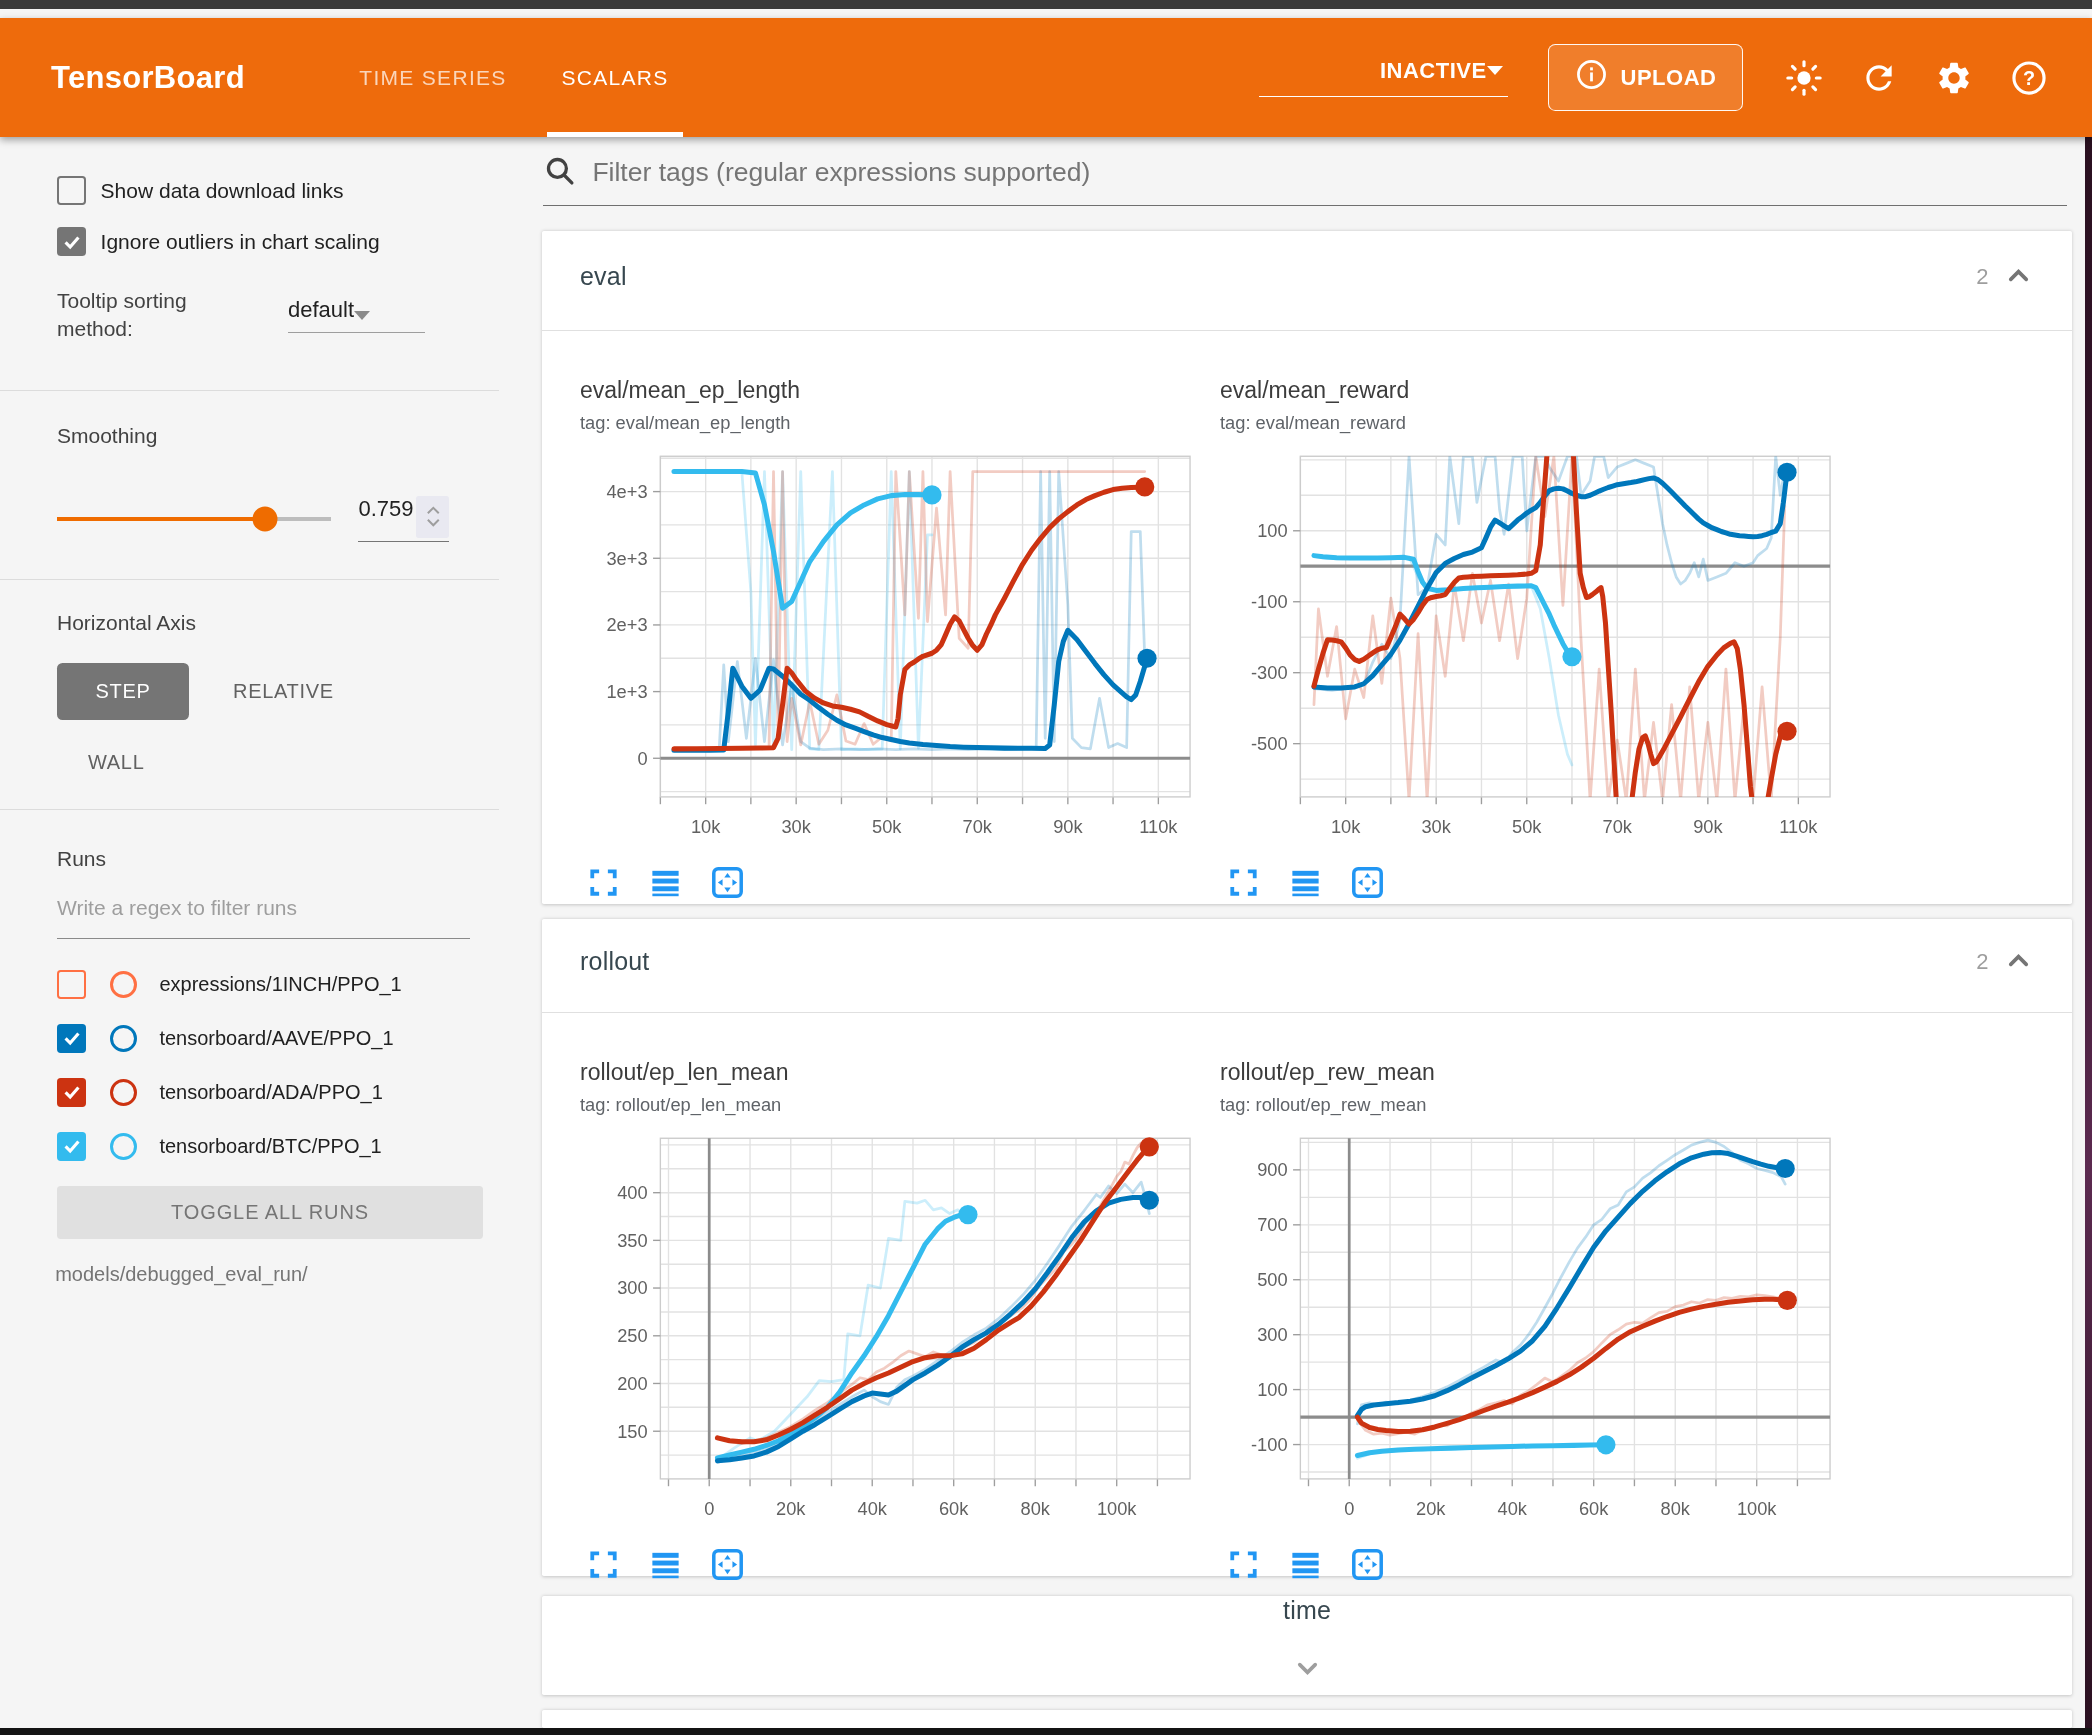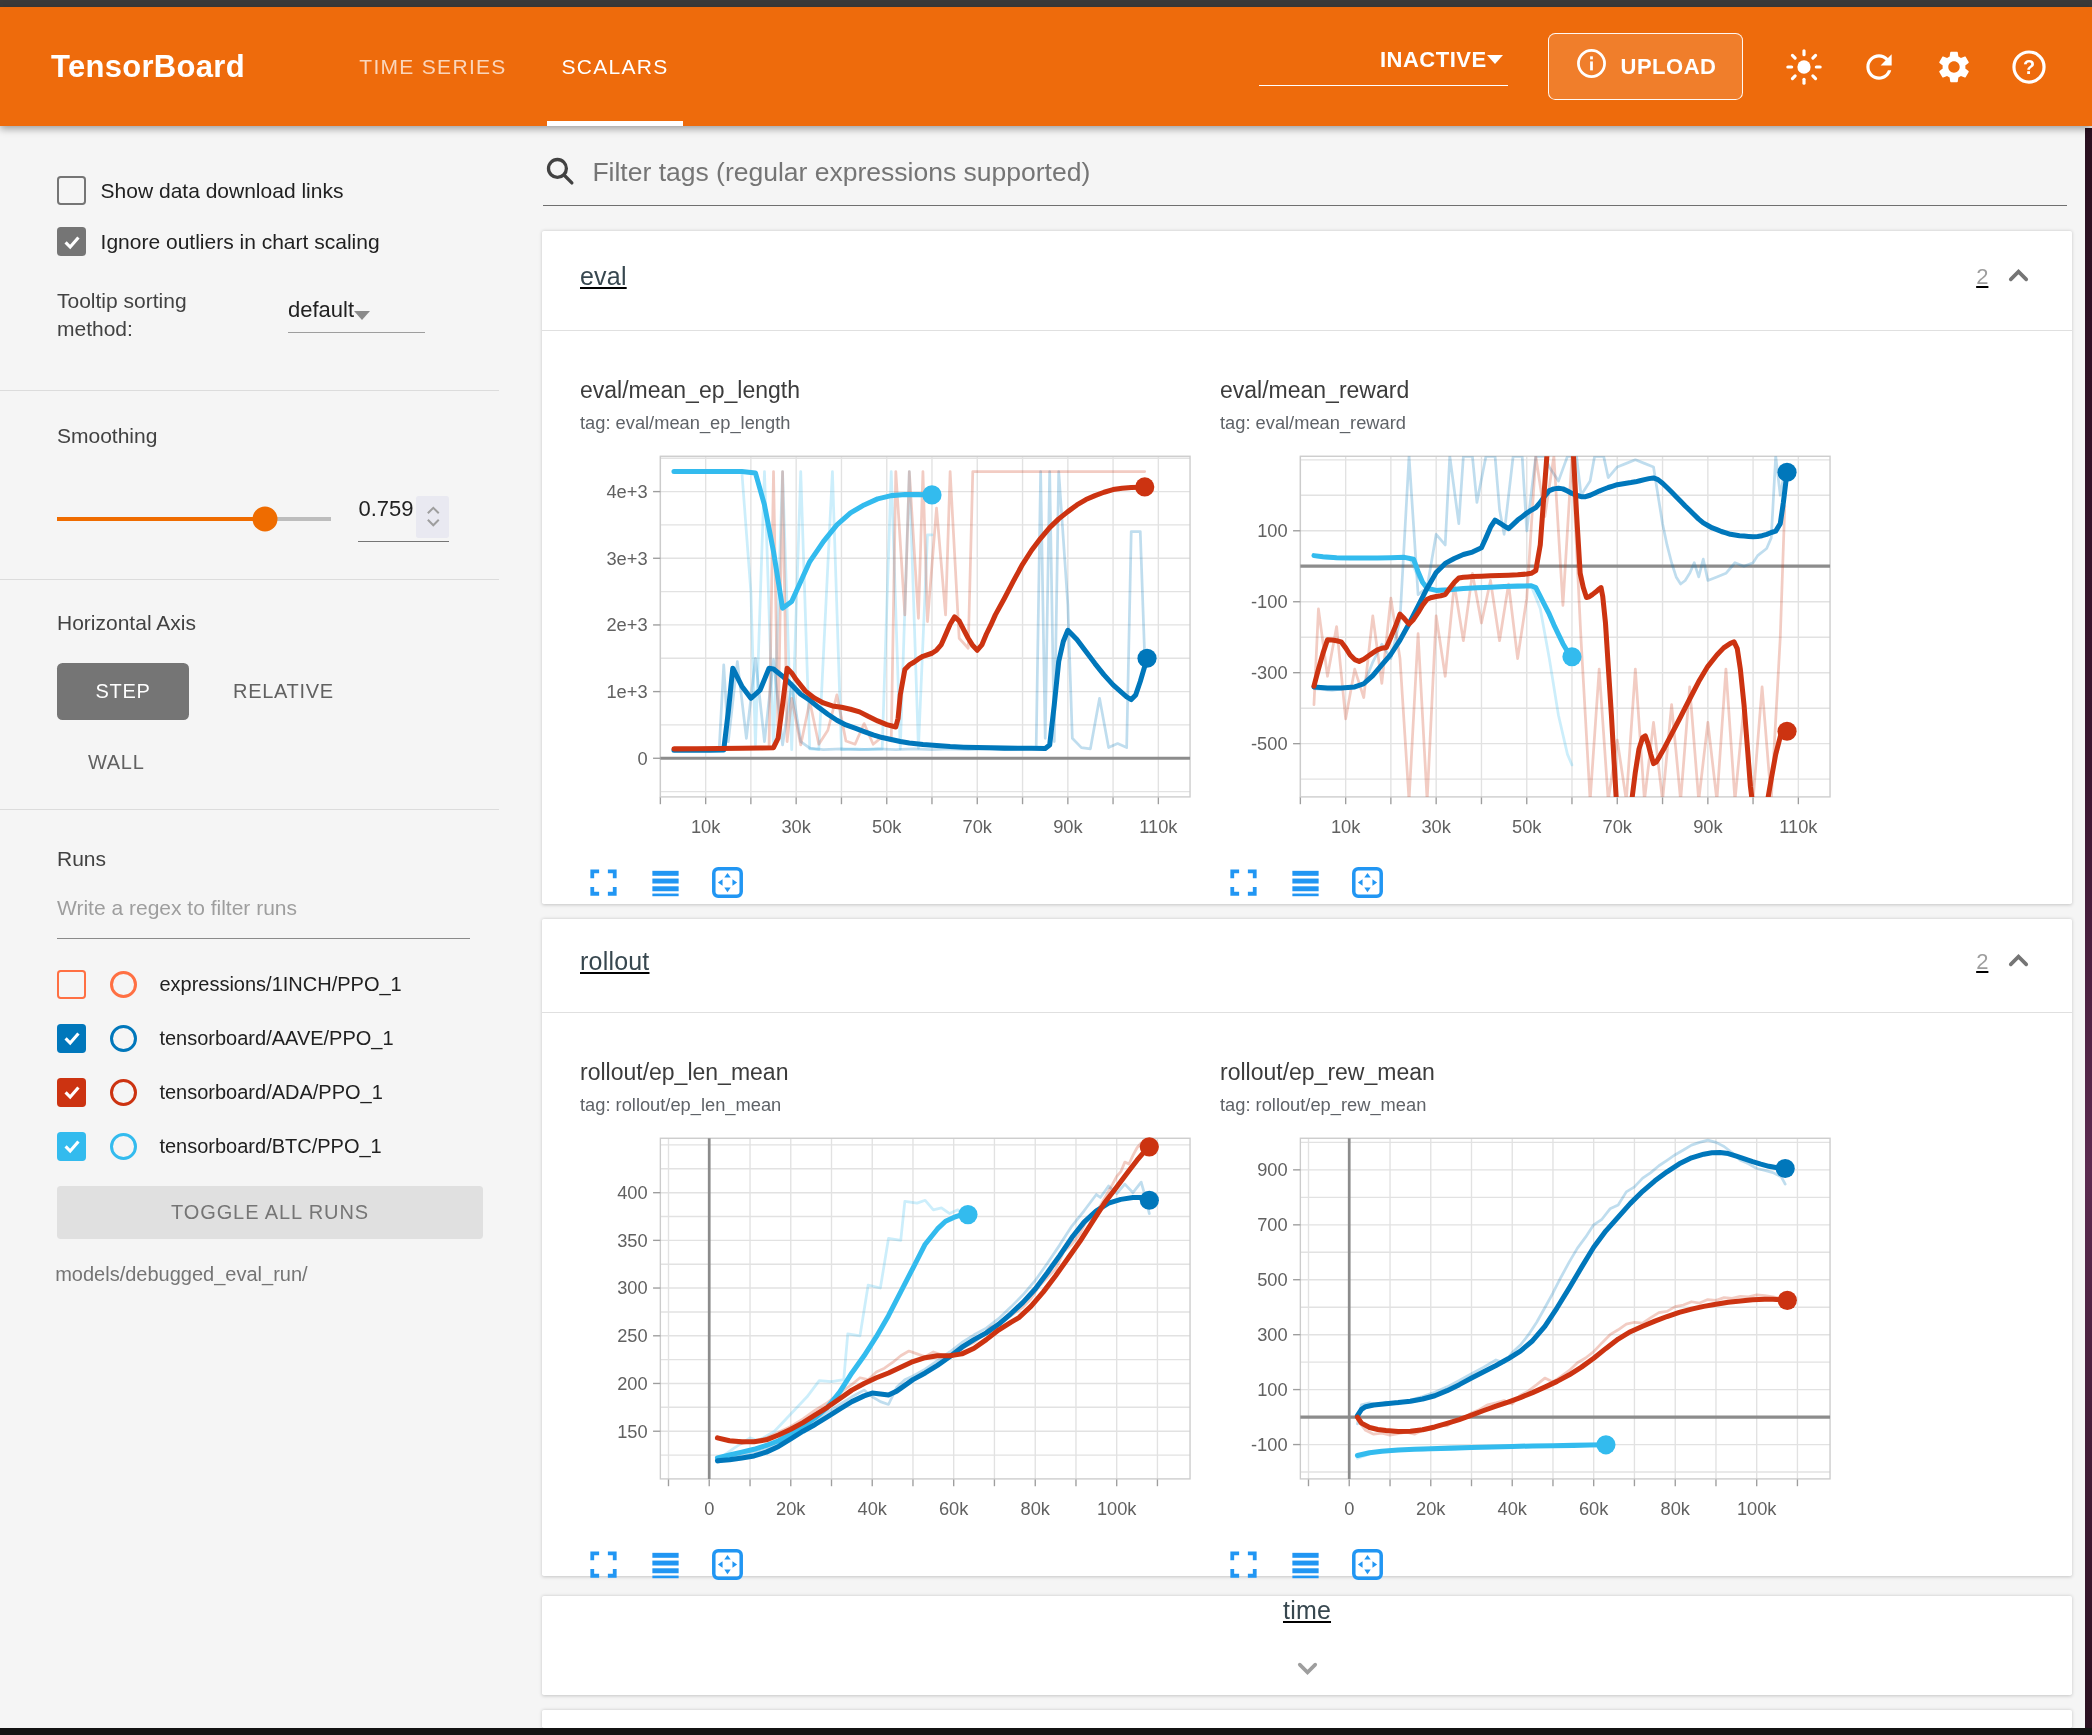--- a/index.html
+++ b/index.html
@@ -6,21 +6,21 @@
   html,body { width:2092px; height:1735px; }
   body { font-family:"Liberation Sans", sans-serif; background:#f5f5f5; position:relative; overflow:hidden; }
 
   
   .top-strip { position:absolute; left:0; top:0; width:2092px; height:9.1px; background:#3a3a3a; }
   .bottom-strip { position:absolute; left:0; top:1728px; width:2092px; height:7.3px; background:#141414; }
   .right-strip { position:absolute; right:0; top:128px; width:7.3px; height:1600px;
                  background:linear-gradient(180deg,#2a1020 0%,#3a1630 40%,#5c2a50 65%,#2a1020 100%); }
 
   
-  .header { position:absolute; left:0; top:7px; width:2092px; height:119px; background:#ee6b0c;
+  .header { position:absolute; left:0; top:18px; width:2092px; height:119px; background:#ee6b0c;
             display:flex; align-items:center; box-shadow:0 2.7px 7.3px rgba(0,0,0,.35); z-index:5; }
   .logo { color:#fff; font-size:31px; font-weight:600; margin-left:51px; letter-spacing:0.3px; }
   .tabs { display:flex; height:100%; margin-left:87px; }
   .tab { display:flex; align-items:center; padding:0 27.4px; color:rgba(255,255,255,.72);
          font-size:21px; letter-spacing:1.3px; position:relative; cursor:pointer; }
   .tab.active { color:#fff; }
   .tab.active::after { content:""; position:absolute; left:12.8px; right:12.8px; bottom:0; height:5.5px; background:#fff; }
   .header-right { margin-left:auto; display:flex; align-items:center; margin-right:44px; }
   .status-select { width:249px; display:flex; align-items:center; justify-content:flex-end;
                    border-bottom:1.8px solid #fff; padding-bottom:12.8px; color:#fff; font-size:22px;
@@ -82,21 +82,21 @@
                 display:flex; align-items:center; justify-content:center; font-size:20px; color:#757575;
                 letter-spacing:0.9px; }
   .base-path { margin-top:24px; margin-left:-1.8px; font-size:20px; color:#757575; }
 
   
   .search-row { position:absolute; left:543px; top:154px; width:1524px; display:flex; align-items:center;
                 gap:16.4px; border-bottom:1.8px solid #6f6f6f; padding-bottom:14.6px; }
   .search-row .ph { font-size:26.5px; color:#757575; }
   .card { position:absolute; left:542px; width:1530px; background:#fff; border-radius:1.8px;
           box-shadow:0 0.9px 3.7px rgba(0,0,0,.2); }
-  .card-head { display:flex; align-items:center; padding:0 38px 8px 38px; border-bottom:0.9px solid #e0e0e0;text-decoration:underline; }
+  .card-head { display:flex; align-items:center; padding:0 38px 8px 38px; border-bottom:0.9px solid #e0e0e0; }
   .card-head.noborder { border-bottom:none; }
   .card-title { font-size:25px; color:#37474f; letter-spacing:0.2px; }
   .card-head .spacer { flex:1; }
   .count { font-size:22px; color:#9e9e9e; margin-right:14.6px; }
   .chev svg { width:31px; height:31px; }
   .charts-row { display:flex; padding:46px 0 0 38px; }
   .chart-block { width:640px; }
   .chart-title { font-size:23px; color:#3c3c3c; }
   .chart-tag { font-size:18.3px; color:#5f6368; margin-top:8.2px; }
   .chart-svg { margin-top:11px; display:block; }

